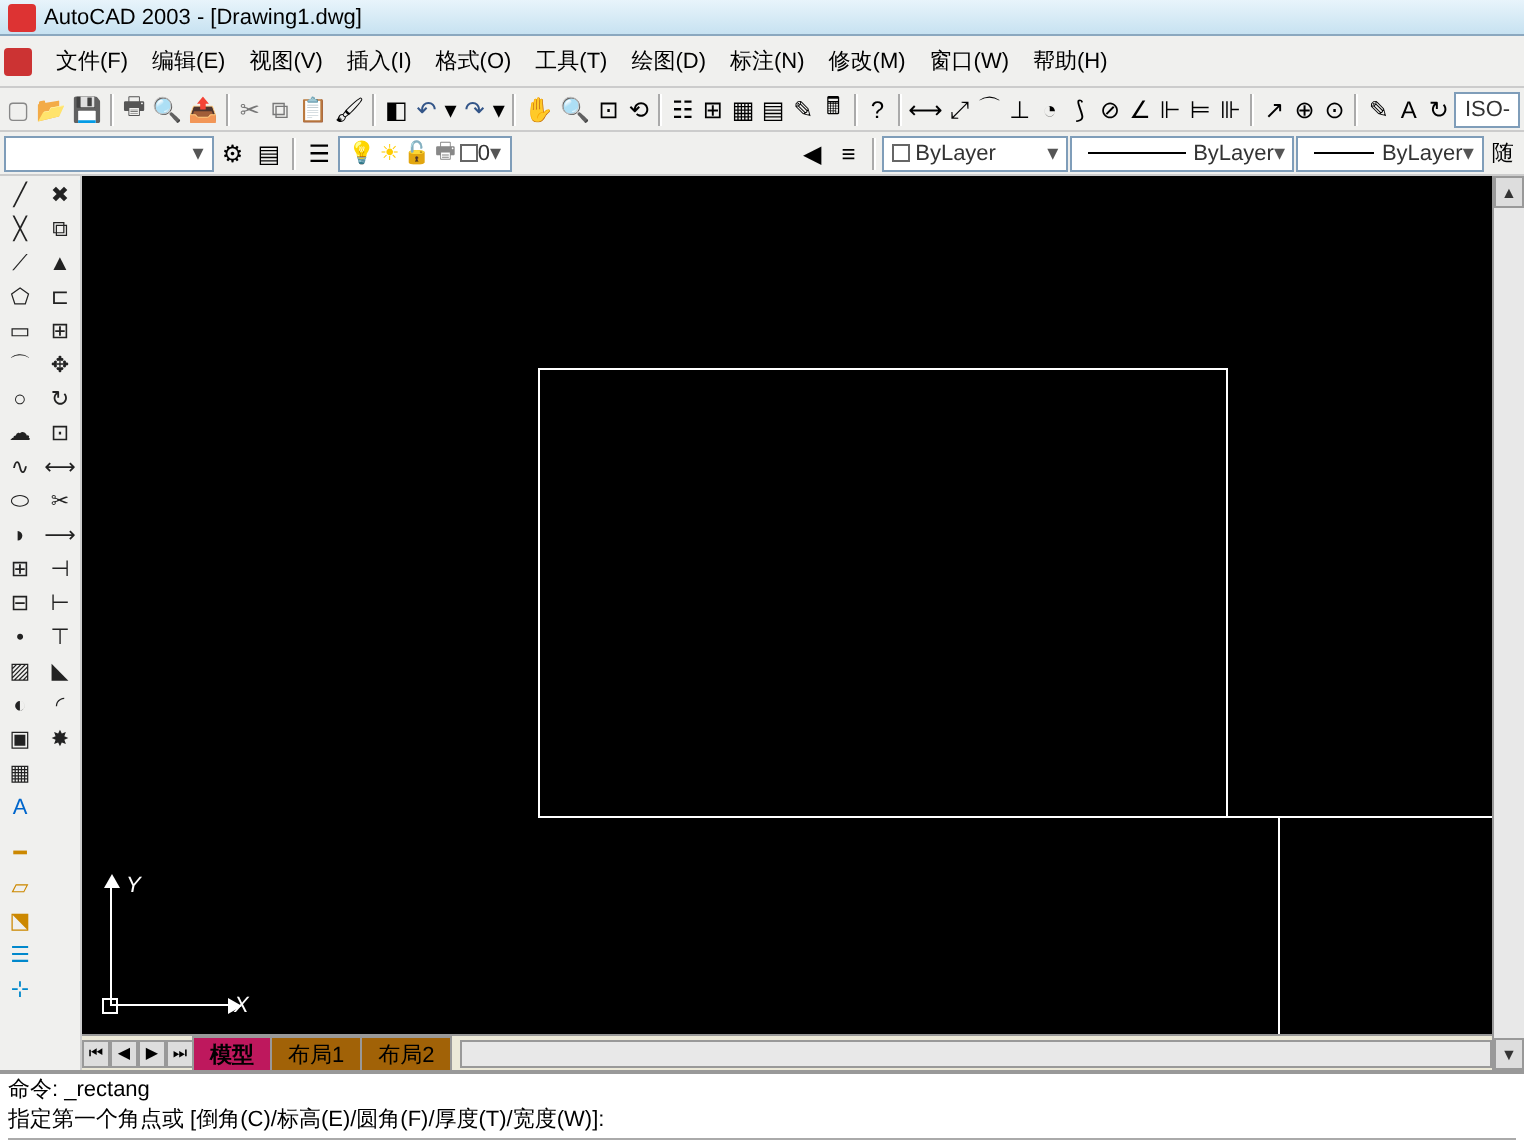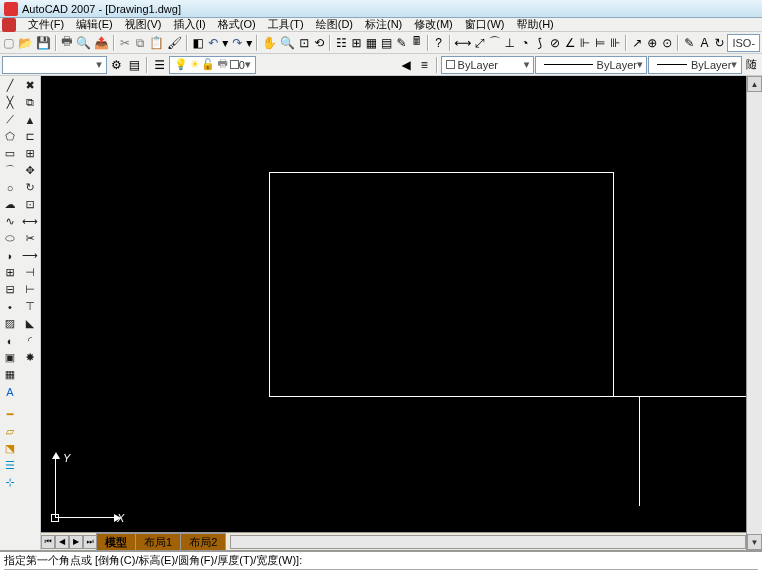--- a/index.html
+++ b/index.html
@@ -1,19 +1,19 @@
 <!DOCTYPE html>
 <html><head>
 <meta charset="utf-8">
 <style>
 * { margin: 0; padding: 0; box-sizing: border-box; font-family: "Microsoft YaHei", Arial, sans-serif; font-size: 11px; }
 body { background: #ece9d8; width: 762px; height: 572px; overflow: hidden; display: flex; flex-direction: column; }
 .titlebar { background: linear-gradient(to bottom, #e8f4fb, #c7e2f1); height: 18px; display: flex; align-items: center; padding: 0 4px; border-bottom: 1px solid #8ba8bf; }
 .titlebar-icon { width: 14px; height: 14px; background: #d33; margin-right: 4px; border-radius: 2px; }
-.menubar { background: #f0f0ee; height: 14px; display: flex; align-items: center; padding: 0 2px; border-bottom: 1px solid #ccc; }
+.menubar { background: #f0f0ee; height: 26px; display: flex; align-items: center; padding: 0 2px; border-bottom: 1px solid #ccc; }
 .menubar-icon { width: 14px; height: 14px; background: #c33; margin-right: 6px; border-radius: 2px; }
 .menu-item { padding: 1px 6px; color: #000; cursor: pointer; font-size: 11px; }
 .toolbar-row { background: #f0f0ee; height: 22px; display: flex; align-items: center; padding: 1px 2px; border-bottom: 1px solid #ccc; gap: 1px; }
 .tb-btn { width: 18px; height: 18px; display: flex; align-items: center; justify-content: center; border: 1px solid transparent; cursor: pointer; font-size: 12px; }
 .tb-sep { width: 2px; height: 16px; border-left: 1px solid #aaa; border-right: 1px solid #fff; margin: 0 2px; }
 .tb-dropdown { height: 18px; border: 1px solid #7f9db9; background: #fff; display: flex; align-items: center; padding: 0 4px; font-size: 10px; color: #333; cursor: pointer; }
 .tb-dropdown .arrow { margin-left: auto; color: #555; }
 .layer-swatch { display: inline-flex; align-items: center; gap: 2px; }
 .swatch { width: 9px; height: 9px; border: 1px solid #666; }
 .content-area { flex: 1; display: flex; overflow: hidden; }
@@ -29,34 +29,34 @@
 .ucs-arrow-x { position: absolute; left: 8px; bottom: 8px; height: 1px; width: 60px; background: #fff; }
 .ucs-arrow-x::before { content: ''; position: absolute; right: -6px; top: -3px; border-top: 4px solid transparent; border-bottom: 4px solid transparent; border-left: 7px solid #fff; }
 .ucs-origin { position: absolute; left: 4px; bottom: 4px; width: 8px; height: 8px; border: 1px solid #fff; }
 .ucs-label-y { position: absolute; left: 16px; bottom: 62px; color: #fff; font-size: 11px; font-style: italic; }
 .ucs-label-x { position: absolute; left: 70px; bottom: 2px; color: #fff; font-size: 11px; font-style: italic; }
 .right-scroll { width: 16px; background: #e8e8e8; border-left: 1px solid #999; }
 .scroll-btn { height: 16px; background: #ddd; border: 1px solid #999; display:flex; align-items:center; justify-content:center; font-size:8px; color:#333; }
 .tabs-bar { height: 18px; background: #ece9d8; display: flex; align-items: center; border-top: 1px solid #999; }
 .tab-nav { width: 14px; height: 14px; display: flex; align-items: center; justify-content: center; background: #ddd; border: 1px solid #999; font-size: 8px; cursor: pointer; }
 .tab-item { padding: 1px 8px; background: #a16207; border: 1px solid #999; border-bottom: none; font-size: 10px; cursor: pointer; margin-left: -1px; }
-.tab-item.active { background: #a16207; font-weight: bold; }
+.tab-item.active { background: #be185d; font-weight: bold; }
 .bottom-scroll { flex: 1; height: 14px; background: #e8e8e8; border: 1px solid #999; margin-left: 4px; }
 .command-area { background: #fff; border-top: 2px solid #999; font-family: "SimSun", monospace; font-size: 11px; padding: 1px 4px; color: #000; line-height: 15px; }
 .cmd-line { white-space: pre; }
 .cmd-sep { border-top: 1px solid #aaa; margin: 1px 0; }
 
 .ic-new{color:#888}.ic-open{color:#dd9}.ic-save{color:#35b}.ic-print{color:#555}.ic-cut{color:#777}.ic-copy{color:#777}.ic-paste{color:#b87}.ic-undo{color:#358}.ic-redo{color:#358}.ic-pan{color:#555}.ic-zoom{color:#358}
 </style>
 </head>
 <body>
 
 <div class="titlebar">
   <div class="titlebar-icon"></div>
-  <span>AutoCAD 2007</span>
+  <span>AutoCAD 2003</span>
   <span>&nbsp;-&nbsp;</span>
   <span>[Drawing1.dwg]</span>
 </div>
 
 <div class="menubar">
   <div class="menubar-icon"></div>
   <span class="menu-item">文件(F)</span>
   <span class="menu-item">编辑(E)</span>
   <span class="menu-item">视图(V)</span>
   <span class="menu-item">插入(I)</span>
@@ -255,15 +255,16 @@
   </div>
 
   <div class="right-scroll">
     <div class="scroll-btn">▲</div>
     <div style="height:calc(100% - 32px)"></div>
     <div class="scroll-btn">▼</div>
   </div>
 </div>
 
 <div class="command-area">
+  <div class="cmd-line">命令: _rectang</div>
   <div class="cmd-line">指定第一个角点或 [倒角(C)/标高(E)/圆角(F)/厚度(T)/宽度(W)]:</div>
   <div class="cmd-sep"></div>
 </div>
 
 </body></html>

